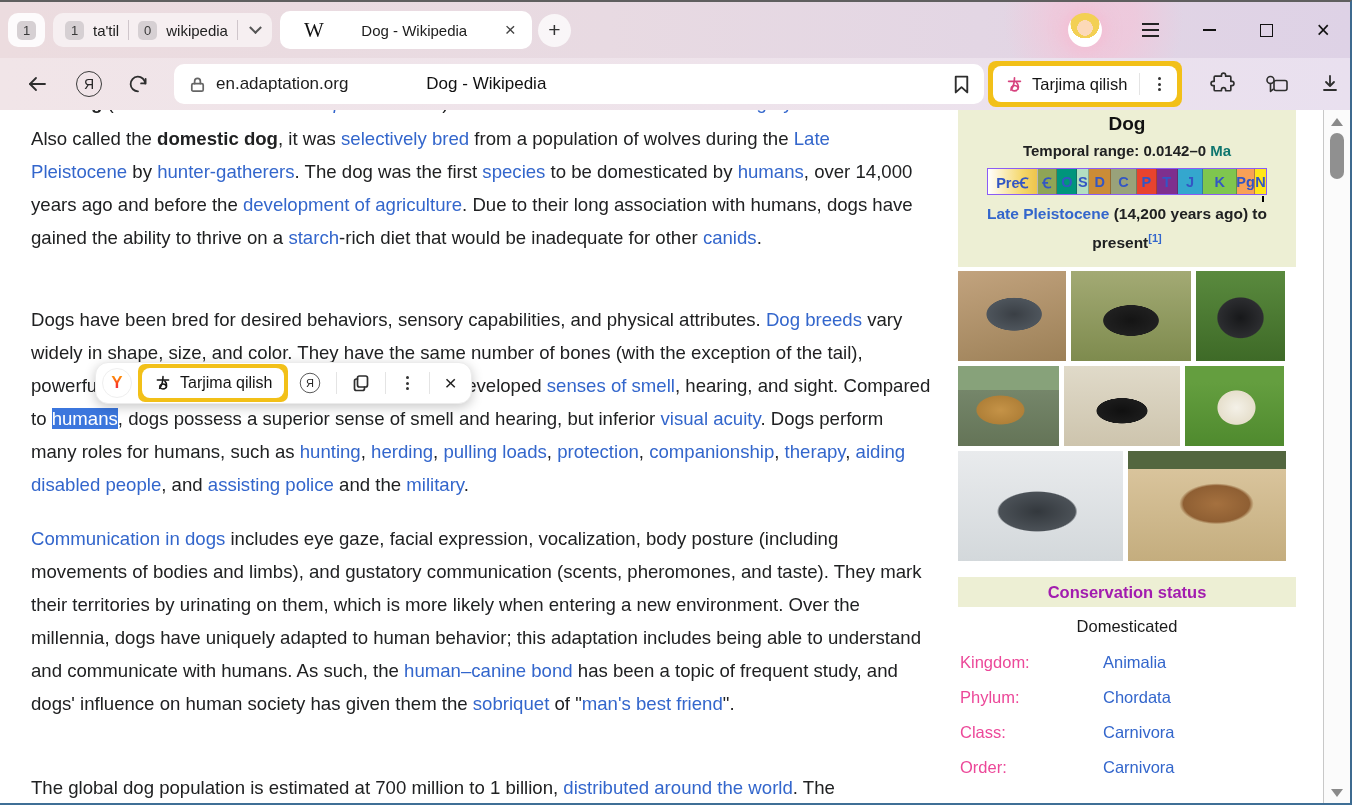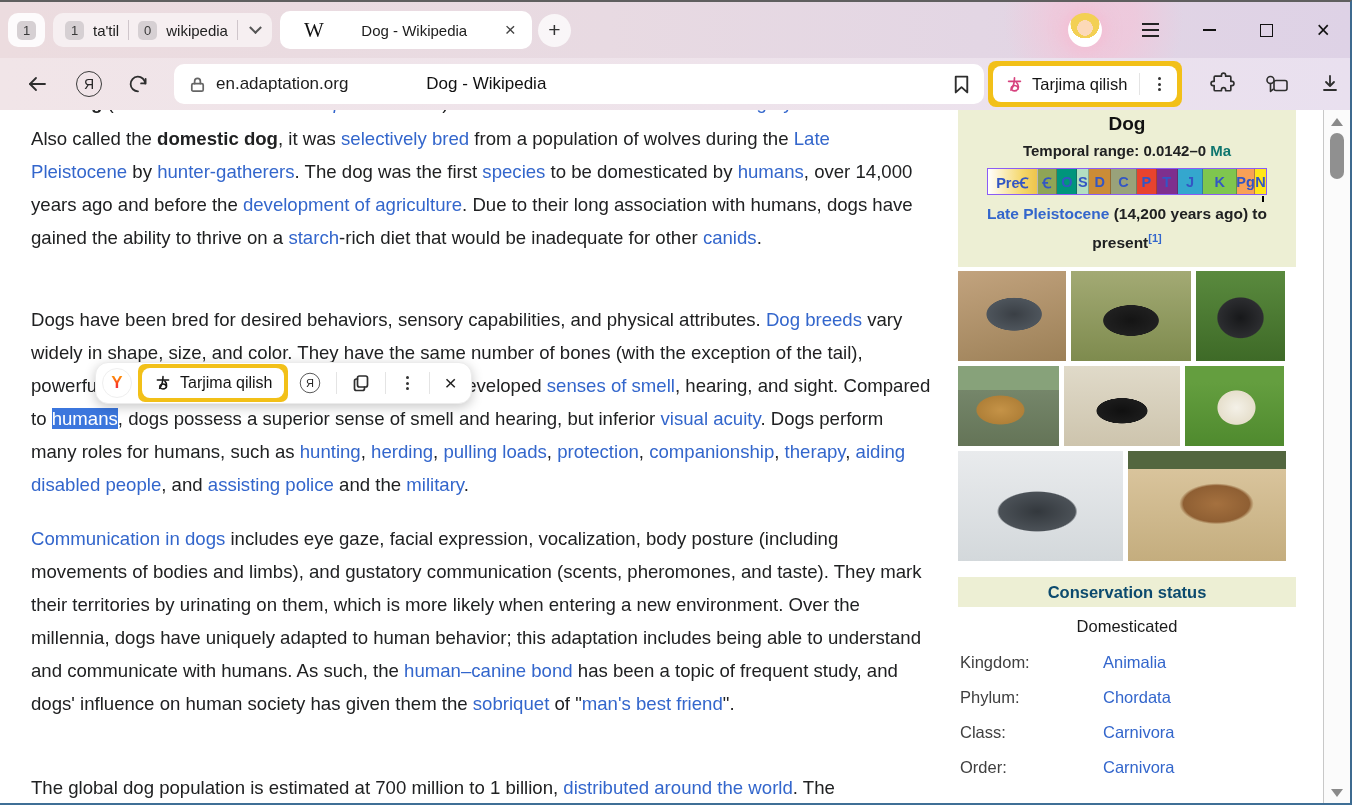--- a/index.html
+++ b/index.html
@@ -93,21 +93,21 @@
   .ib-range a { color:#3366cc; text-decoration:none; }
   .ib-range sup { font-size:11px; color:#3366cc; }
   .ib-images { margin-top:4px; display:flex; flex-direction:column; gap:5px; }
   .ib-imgrow { display:flex; gap:5px; }
   .dogimg { flex:0 0 auto; }
   .ib-bar { background:#edefd4; height:30px; display:flex; align-items:center; justify-content:center; font-size:16.5px; font-weight:bold; color:#3366cc; margin-top:16px; position:relative; }
   .ib-bar .edit { position:absolute; right:10px; top:7px; }
   .ib-plain { text-align:center; font-size:16.5px; margin-top:10px; color:#1b1b1b; }
   .taxo { margin-top:9px; }
   .taxo-row { display:flex; height:35px; align-items:center; }
-  .taxo-label { width:145px; padding-left:2px; font-size:16.5px; color:#404040; }
+  .taxo-label { width:145px; padding-left:2px; font-size:16.5px; color:#ec4899; }
   .taxo-value { font-size:16.5px; color:#3366cc; text-decoration:none; cursor:pointer; }
 
   
   .scrollbar { position:absolute; top:0; right:0; width:27px; height:693px; background:#fbfbfb; border-left:1px solid #c8c8c8; }
   .sb-up { position:absolute; top:8px; left:7px; width:0; height:0; border-left:6px solid transparent; border-right:6px solid transparent; border-bottom:8px solid #8a8a8a; }
   .sb-thumb { position:absolute; top:23px; left:6px; width:14px; height:46px; border-radius:7px; background:#909090; }
   .sb-down { position:absolute; bottom:6px; left:7px; width:0; height:0; border-left:6px solid transparent; border-right:6px solid transparent; border-top:8px solid #8a8a8a; }
 
   svg.icon-stroke { fill:none; stroke:#2e2e2e; stroke-width:1.8; stroke-linecap:round; stroke-linejoin:round; }
   .pink-a { color:#d6427e; }
@@ -315,21 +315,21 @@
             <div class="dogimg" style="width:116px;height:80px;background:radial-gradient(ellipse 36% 26% at 50% 56%,#101010 0%,#1c1c1c 60%,rgba(0,0,0,0) 62%),linear-gradient(#e0dac9,#cdc4ad)" title="black labrador in snowy field"></div>
             <div class="dogimg" style="width:99px;height:80px;background:radial-gradient(ellipse 34% 38% at 52% 52%,#f4f1e8 0%,#e6dfcc 55%,rgba(0,0,0,0) 58%),linear-gradient(#649e3f 0 20%,#4f8a2e)" title="white and tan terrier on grass"></div>
           </div>
           <div class="ib-imgrow">
             <div class="dogimg" style="width:165px;height:110px;background:radial-gradient(ellipse 42% 32% at 48% 55%,#33383d 0%,#4b5157 55%,rgba(0,0,0,0) 58%),linear-gradient(#e9ebed,#d3d8db)" title="two sled dogs in snow"></div>
             <div class="dogimg" style="width:158px;height:110px;background:radial-gradient(ellipse 38% 30% at 56% 48%,#a5713f 0%,#8f5f33 55%,rgba(0,0,0,0) 62%),linear-gradient(#53663f 0 16%,#d9c49c 16%,#c4ad7e)" title="brown dog nursing puppies on sand"></div>
           </div>
         </div>
 
       <div class="ib-bar">
-        <a style="color:#0c4a6e;text-decoration:none">Conservation status</a>
+        <a style="color:#a21caf;text-decoration:none">Conservation status</a>
       </div>
       <div class="ib-plain">Domesticated</div>
 
 
       <div class="taxo">
 
       <div class="taxo-row">
           <span class="taxo-label">Kingdom:</span>
           <a class="taxo-value">Animalia</a>
         </div>

